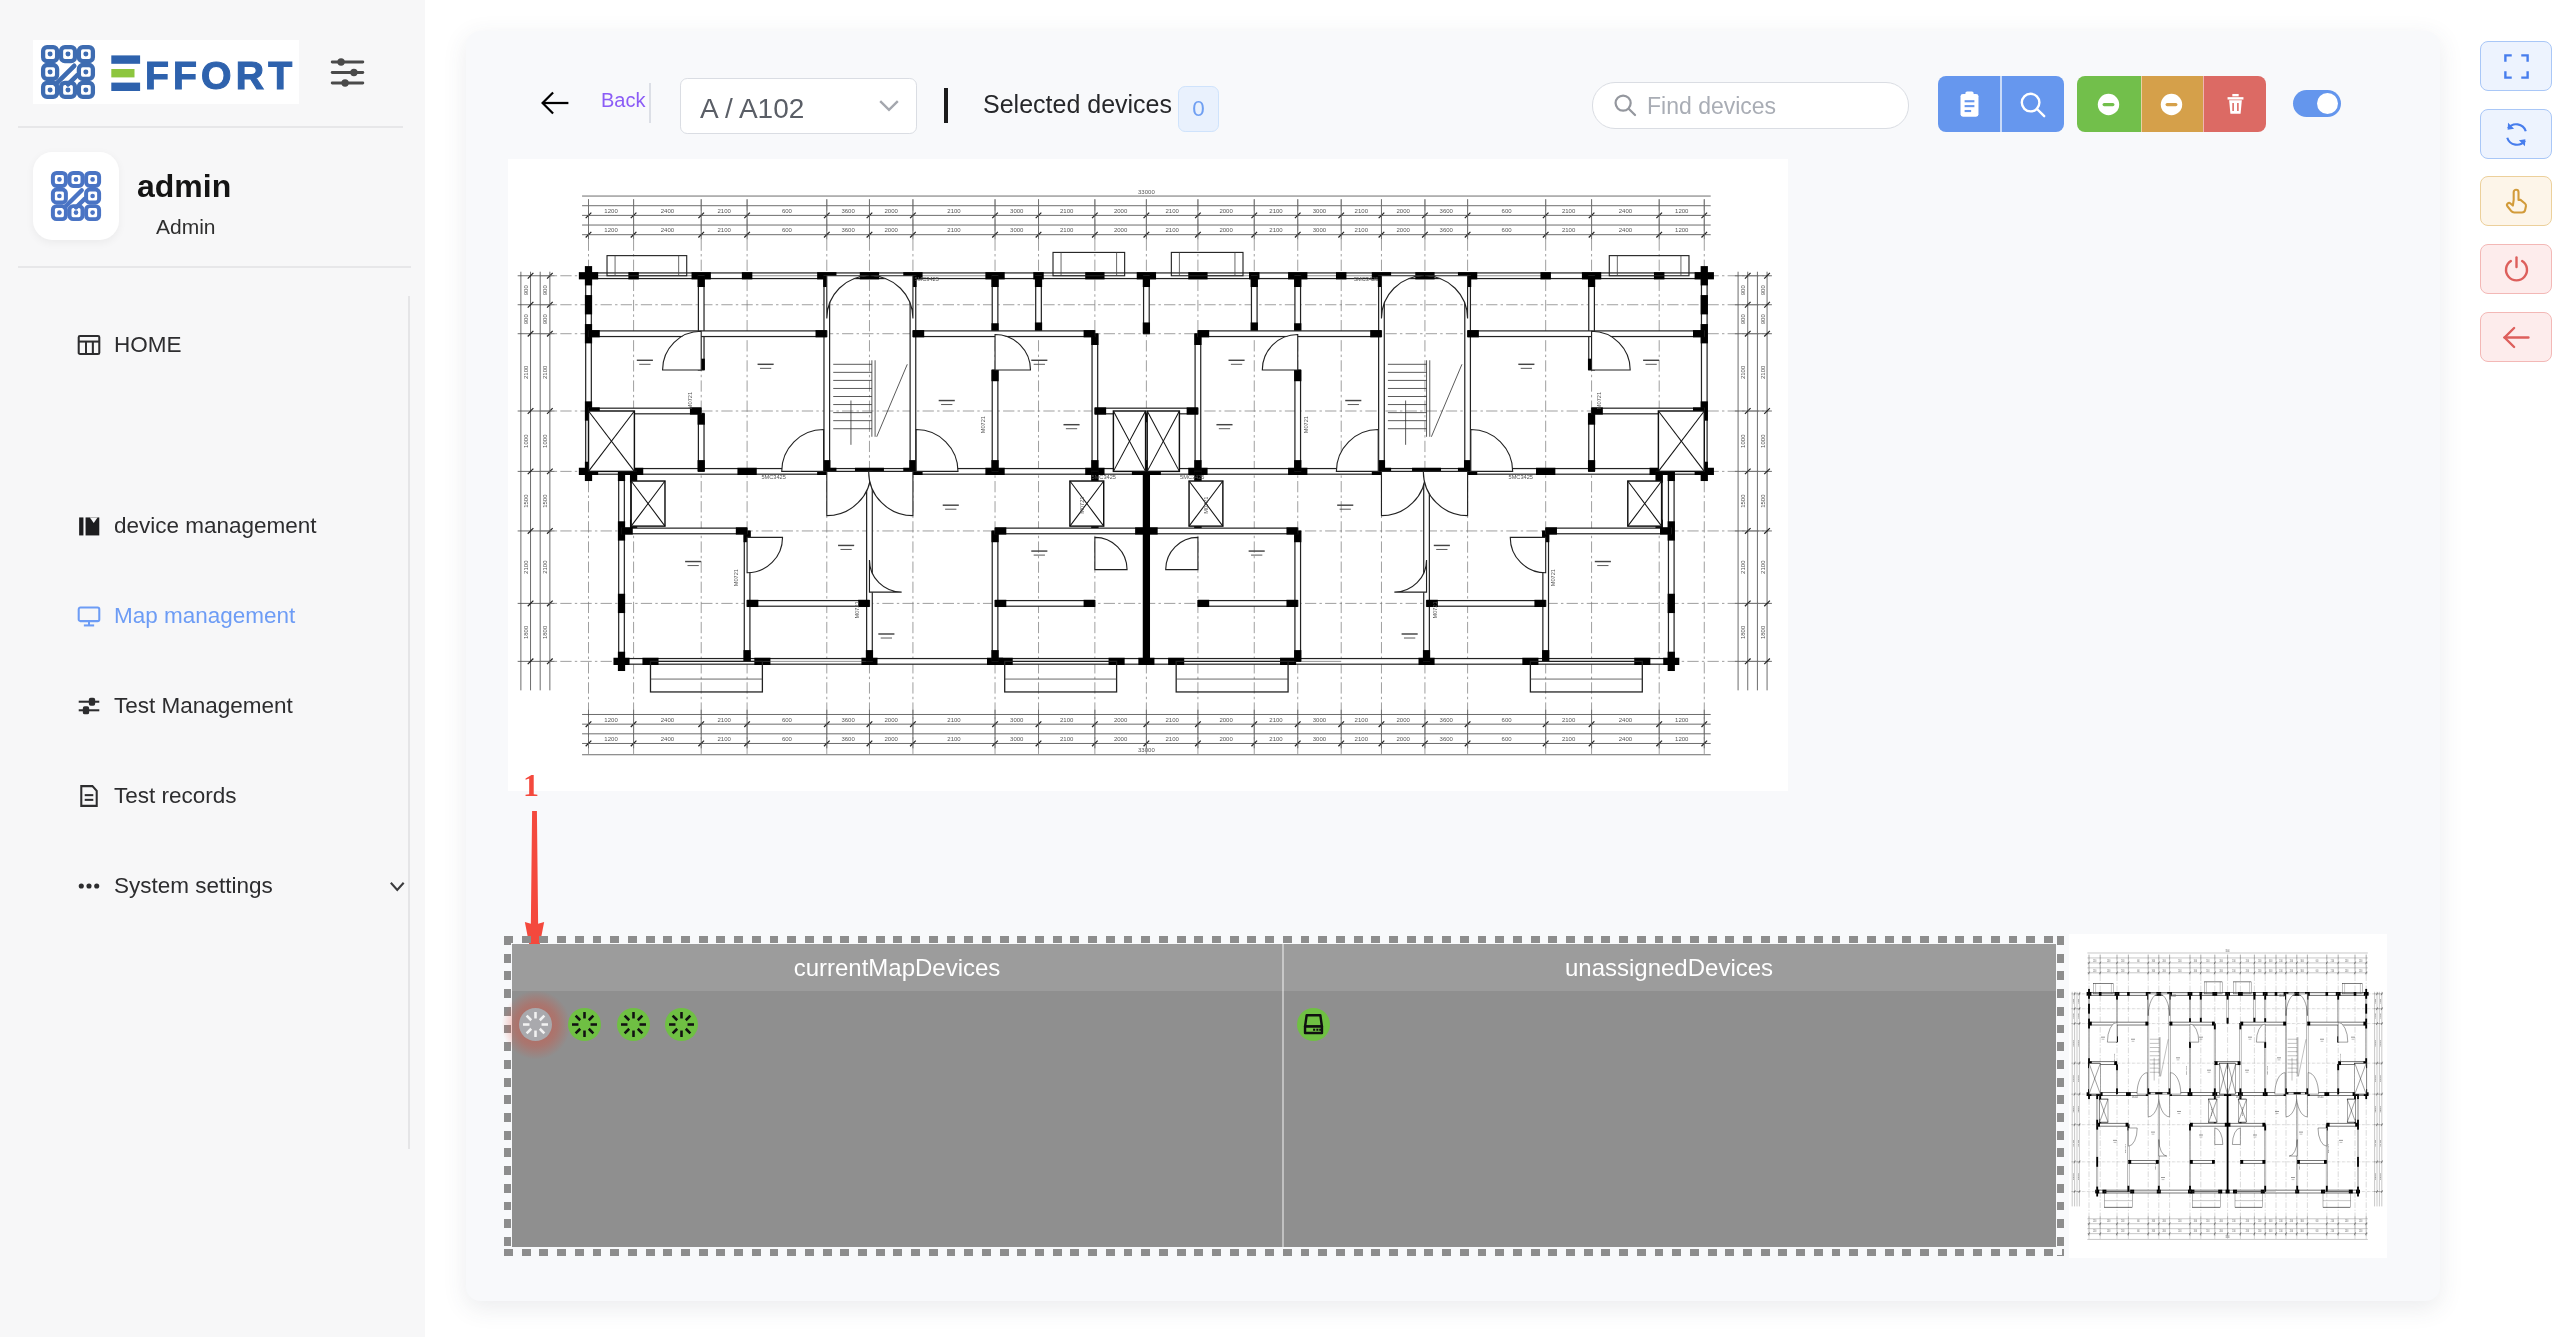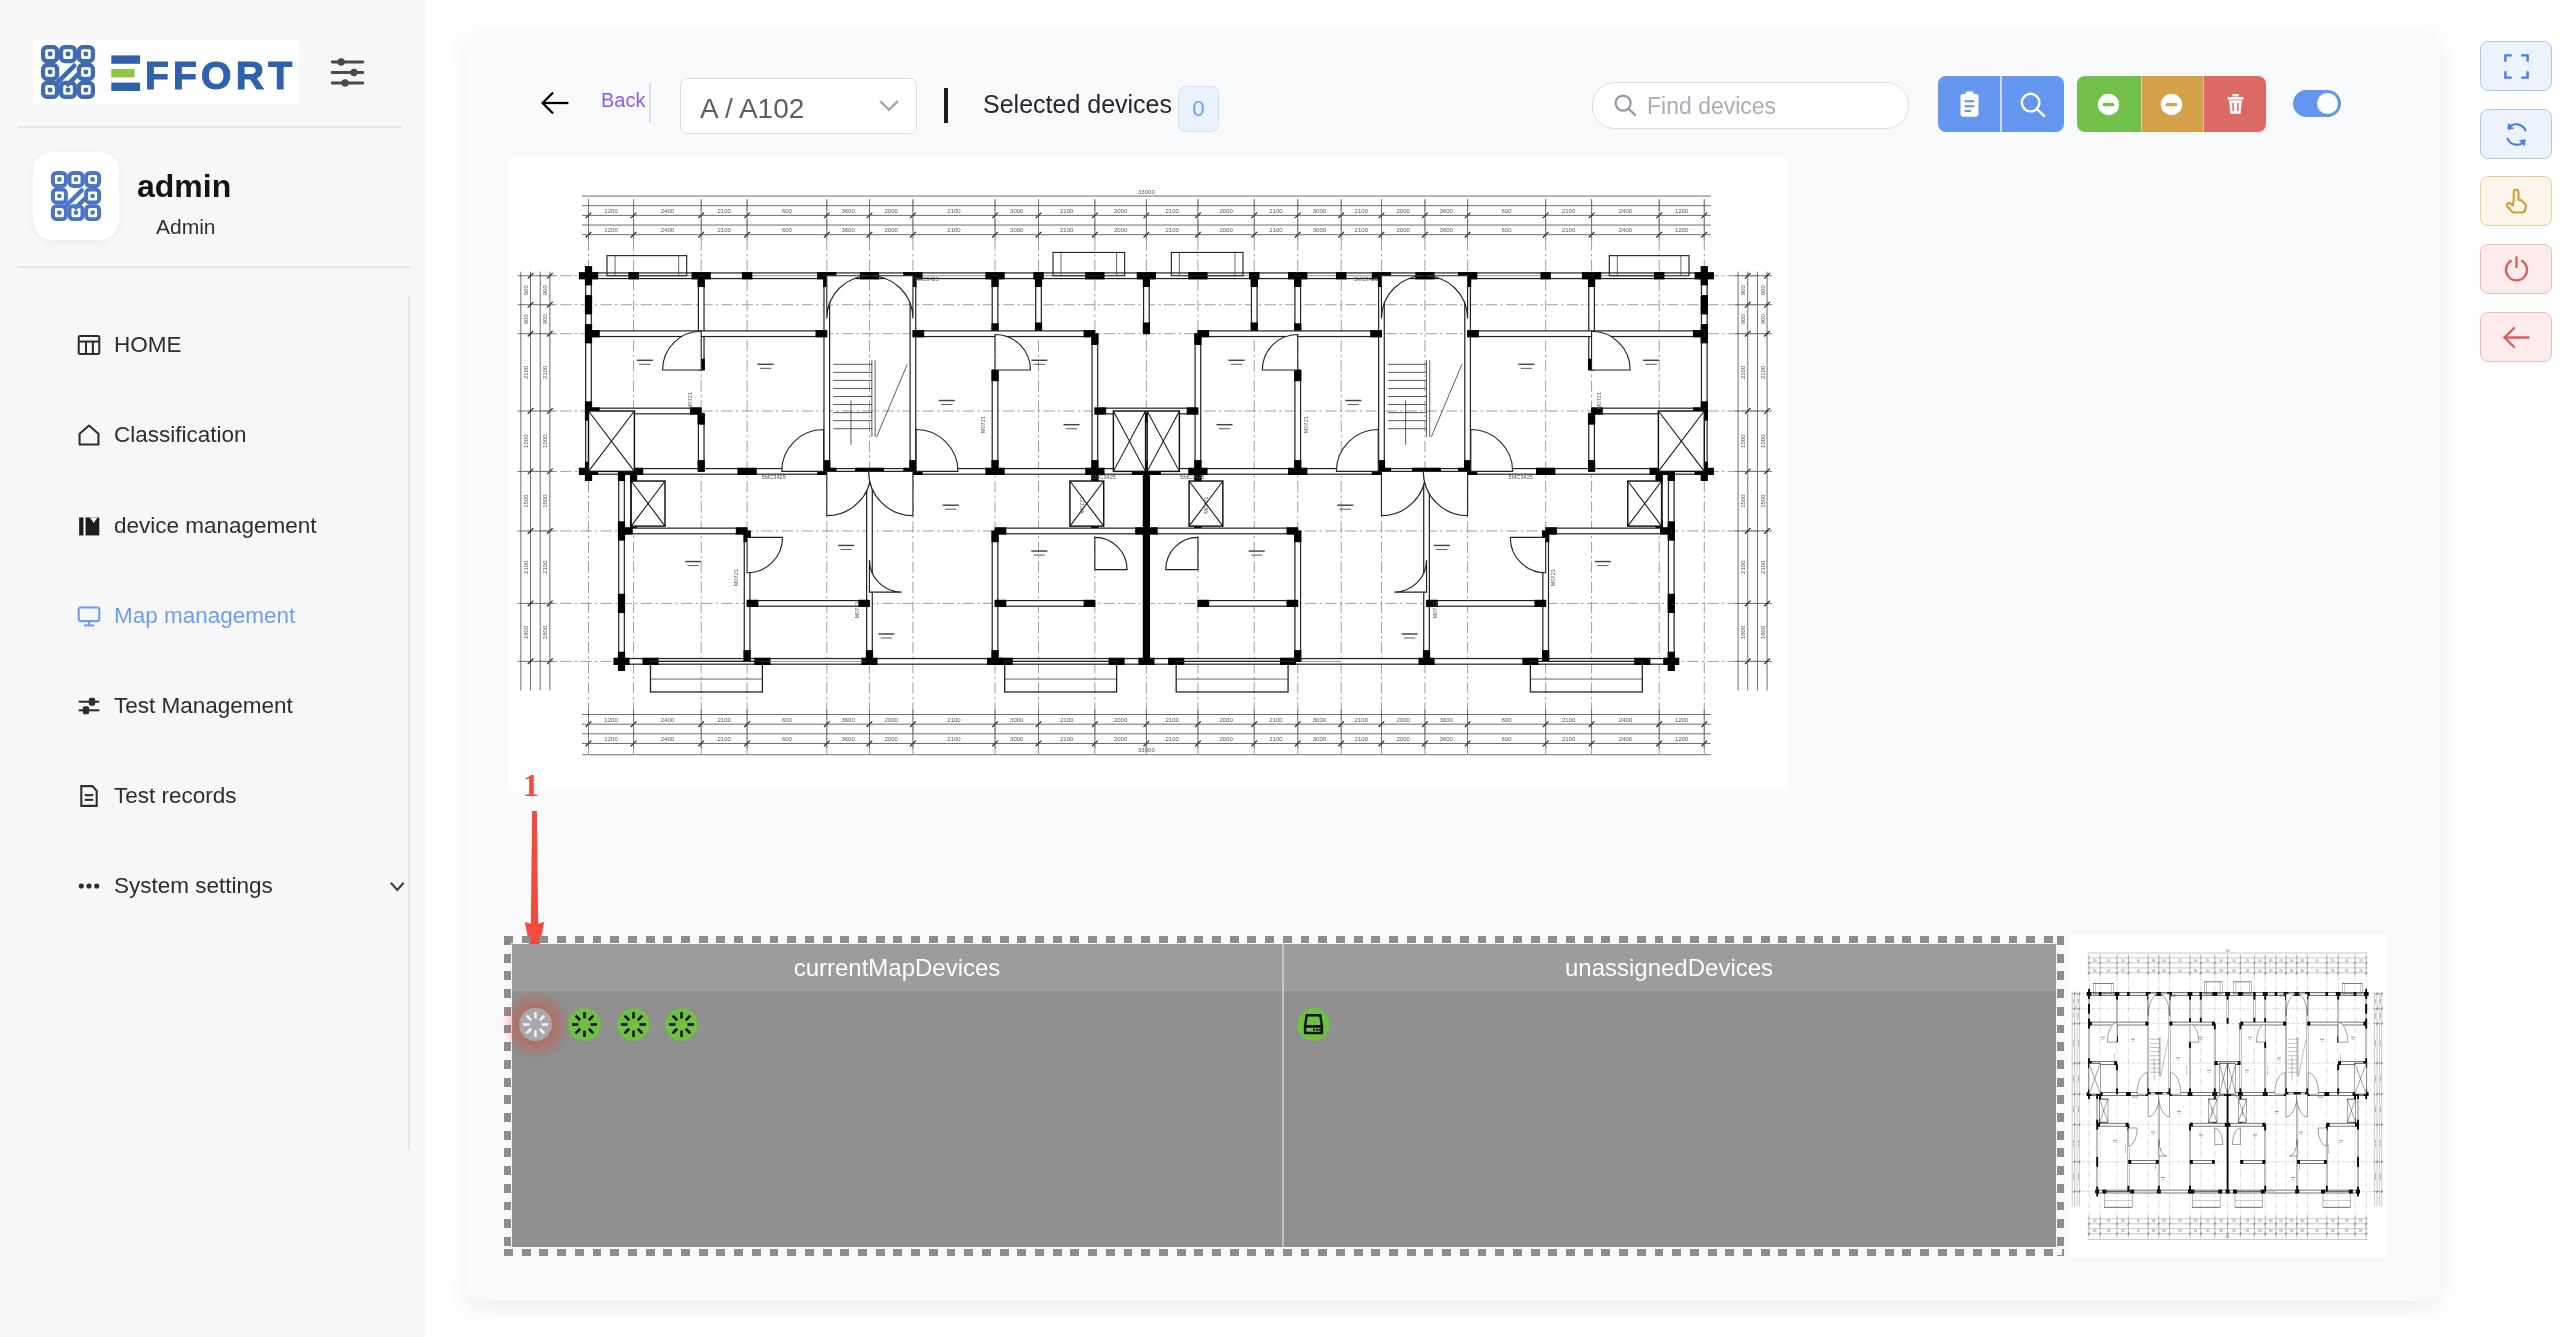--- a/index.html
+++ b/index.html
@@ -90,26 +90,20 @@
   <div class="menu-item" style="top:321px">
     <svg class="mi" width="24" height="24" viewBox="0 0 28 28">
         <g fill="none" stroke="#2d2d2f" stroke-width="2.4">
           <rect x="2" y="3.5" width="24" height="21" rx="1.5"></rect>
           <line x1="2" y1="10" x2="26" y2="10"></line>
           <line x1="10.5" y1="10" x2="10.5" y2="24.5"></line>
           <line x1="18.5" y1="10" x2="18.5" y2="24.5"></line>
         </g>
       </svg>
     <div class="mt">HOME</div>
-  </div>
-  <div class="menu-item" style="top:411px">
-    <svg class="mi" width="24" height="24" viewBox="0 0 28 28">
-        <path d="M14,3 L25,12.5 V25 H3 V12.5 Z" fill="none" stroke="#2d2d2f" stroke-width="2.4" stroke-linejoin="round"></path>
-      </svg>
-    <div class="mt">Classification</div>
   </div>
   <div class="menu-item" style="top:502px">
     <svg class="mi" width="24" height="24" viewBox="0 0 28 28">
         <g fill="#1d1d1f">
           <rect x="2.5" y="4" width="5" height="21"></rect>
           <rect x="10" y="4" width="16" height="21"></rect>
         </g>
         <path d="M15,4 l4.5,6.5 4.5,-6.5 z" fill="#f7f7f8"></path>
       </svg>
     <div class="mt">device management</div>

